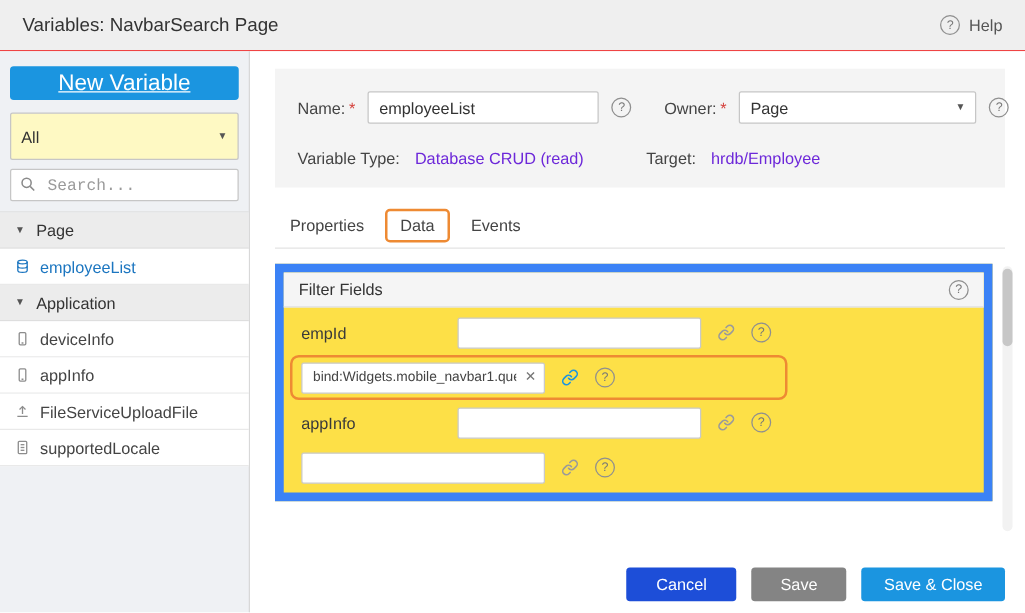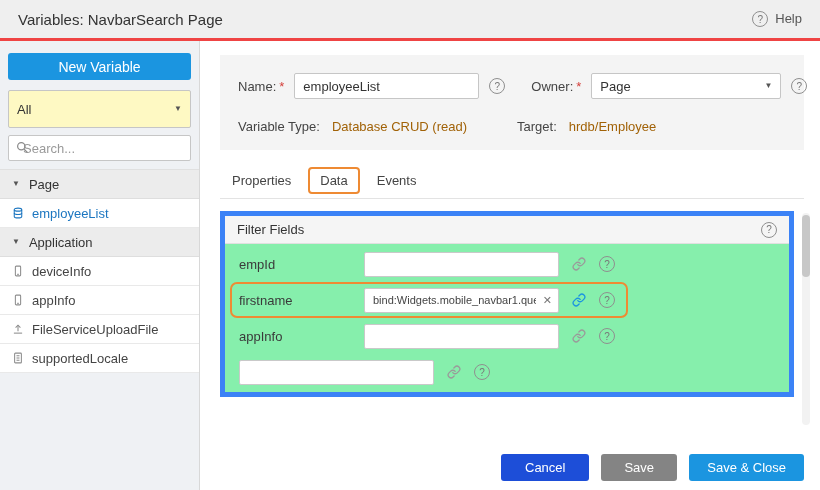--- a/index.html
+++ b/index.html
@@ -4,46 +4,46 @@
 <style>
   * { box-sizing: border-box; margin: 0; padding: 0; }
   html,body { width: 820px; height: 490px; }
   body {
     font-family: "Liberation Sans", "DejaVu Sans", sans-serif;
     background: #ffffff; color: #333; overflow: hidden; font-size: 13px;
   }
   .app { width: 820px; height: 490px; display: flex; flex-direction: column; }
 
   
-  .hdr { flex: 0 0 41px; background: #efefef; border-bottom: 3px solid #ef4444;
+  .hdr { flex: 0 0 41px; background: #efefef; border-bottom: 1px solid #ef4444;
          display: flex; align-items: center; justify-content: space-between; padding: 0 18px; }
   .hdr-title { font-size: 15px; color: #333; }
-  .help-btn { display: flex; gap: 7px; color: #555; cursor: pointer; }
+  .help-btn { display: flex; align-items: center; gap: 7px; color: #555; cursor: pointer; }
   .q { width: 16px; height: 16px; border: 1px solid #8f8f8f; border-radius: 50%;
        display: inline-flex; align-items: center; justify-content: center;
        font-size: 10px; color: #777; flex: 0 0 auto; background: transparent; }
   .q::before { content: "?"; }
 
   
   .layout { flex: 1; display: flex; min-height: 0; }
 
   
   .sidebar { flex: 0 0 200px; width: 200px; background: #eff1f4; border-right: 1px solid #d8d8d8;
              display: flex; flex-direction: column; }
   .side-controls { padding: 12px 8px 0; }
   .btn-new { display: block; width: 100%; height: 27px; background: #1b95e0; color: #fff;
-             border: none; border-radius: 3px; font-size: 14px; font-family: inherit; cursor: pointer; }
+             border: none; border-radius: 3px; font-size: 18px; font-family: inherit; cursor: pointer; text-decoration: underline; }
   .select-all { margin-top: 10px; height: 38px; background: #fef9c3; border: 1px solid #c6c6c6;
                 border-radius: 2px; display: flex; align-items: center; justify-content: space-between;
                 padding: 0 8px; cursor: pointer; color: #333; }
   .caret { font-size: 8px; color: #555; line-height: 1; }
   .search-wrap { margin-top: 7px; position: relative; }
   .search-wrap svg { position: absolute; left: 8px; top: 6px; }
   .search-input { width: 100%; height: 26px; border: 1px solid #c6c6c6; border-radius: 2px;
-                  padding: 0 8px 0 14px; font-size: 13px; font-family: Liberation Sans, sans-serif; color: #333; background: #fff; }
+                  padding: 0 8px 0 29px; font-size: 13px; font-family: Liberation Mono, monospace; color: #333; background: #fff; }
   .search-input::placeholder { color: #9a9a9a; }
   .tree { margin-top: 8px; border-top: 1px solid #e0e0e0; }
   .group-row { height: 29px; background: #ececec; border-bottom: 1px solid #dedede;
                display: flex; align-items: center; gap: 9px; padding: 0 12px; color: #333; cursor: pointer; }
   .item-row { height: 29px; background: #fff; border-bottom: 1px solid #e9e9e9;
               display: flex; align-items: center; gap: 8px; padding: 0 12px; color: #444; cursor: pointer; }
   .ticon { color: #8d8d8d; display: inline-flex; }
   .item-row.selected { color: #1c76c0; }
   .item-row.selected .ticon { color: #1c76c0; }
 
@@ -57,32 +57,32 @@
   .req::before { content: "*"; }
   .txt-input { height: 26px; border: 1px solid #c6c6c6; border-radius: 2px; background: #fff;
                font-size: 13px; font-family: inherit; color: #333; padding: 0 8px; }
   .name-input { width: 185px; margin-left: 8px; }
   .info-row .q { margin-left: 10px; }
   .owner-group { margin-left: 26px; display: flex; align-items: center; }
   .select-box { width: 190px; height: 26px; margin-left: 8px; background: #fff; border: 1px solid #c6c6c6;
                 border-radius: 2px; display: flex; align-items: center; justify-content: space-between;
                 padding: 0 8px; cursor: pointer; color: #333; }
   .info-row2 { margin-top: 20px; display: flex; align-items: center; }
-  .val { color: #a16207; margin-left: 12px; }
+  .val { color: #6d28d9; margin-left: 12px; }
   .target-lbl { margin-left: 50px; }
 
   
   .tabs { margin: 16px 16px 0 20px; display: flex; align-items: center; gap: 2px;
           border-bottom: 1px solid #e3e3e3; }
   .tab { color: #444; padding: 7px 12px 10px; cursor: pointer; }
   .tab.annotated { border: 2px solid #ee8a33; border-radius: 4px; padding: 4px 10px;
                    margin: 0 3px 4px; }
 
   
-  .filter-panel { margin: 12px 26px 0 20px; border: 5px solid #3b82f6; background: #86efac; }
+  .filter-panel { margin: 12px 26px 0 20px; border: 7px solid #3b82f6; background: #fde047; }
   .fp-head { height: 28px; background: #f5f5f5; border-bottom: 1px solid #e0e0e0;
              display: flex; align-items: center; justify-content: space-between;
              padding: 0 12px; color: #333; }
   .fp-rows { padding: 2px 0; }
   .frow { display: flex; align-items: center; height: 36px; padding: 0 14px; position: relative; }
   .flabel { width: 125px; color: #3a3a3a; }
   .fwrap { position: relative; display: inline-flex; align-items: center; }
   .finput { width: 195px; height: 25px; border: 1px solid #c9c9c9; border-radius: 2px;
             font-size: 11px; font-family: inherit; color: #444; padding: 0 8px; background: #fff; }
   .finput.has-clear { padding-right: 22px; }
@@ -248,21 +248,20 @@
               <svg width="14" height="14" viewBox="0 0 24 24" fill="none" stroke="currentColor" stroke-width="2.2" stroke-linecap="round" stroke-linejoin="round">
                 <path d="M10 13a5 5 0 0 0 7.54.54l3-3a5 5 0 0 0-7.07-7.07l-1.72 1.71"></path>
                 <path d="M14 11a5 5 0 0 0-7.54-.54l-3 3a5 5 0 0 0 7.07 7.07l1.71-1.71"></path>
               </svg>
             </span>
             <span class="q"></span>
           </div>
 
           <div class="frow">
             <span class="annot"></span>
-            <span class="flabel">firstname</span>
             <span class="fwrap">
               <input class="finput has-clear" value="bind:Widgets.mobile_navbar1.query" style="">
               <span class="clear-x">✕</span>
             </span>
             <span class="link bound">
               <svg width="14" height="14" viewBox="0 0 24 24" fill="none" stroke="currentColor" stroke-width="2.2" stroke-linecap="round" stroke-linejoin="round">
                 <path d="M10 13a5 5 0 0 0 7.54.54l3-3a5 5 0 0 0-7.07-7.07l-1.72 1.71"></path>
                 <path d="M14 11a5 5 0 0 0-7.54-.54l-3 3a5 5 0 0 0 7.07 7.07l1.71-1.71"></path>
               </svg>
             </span>

